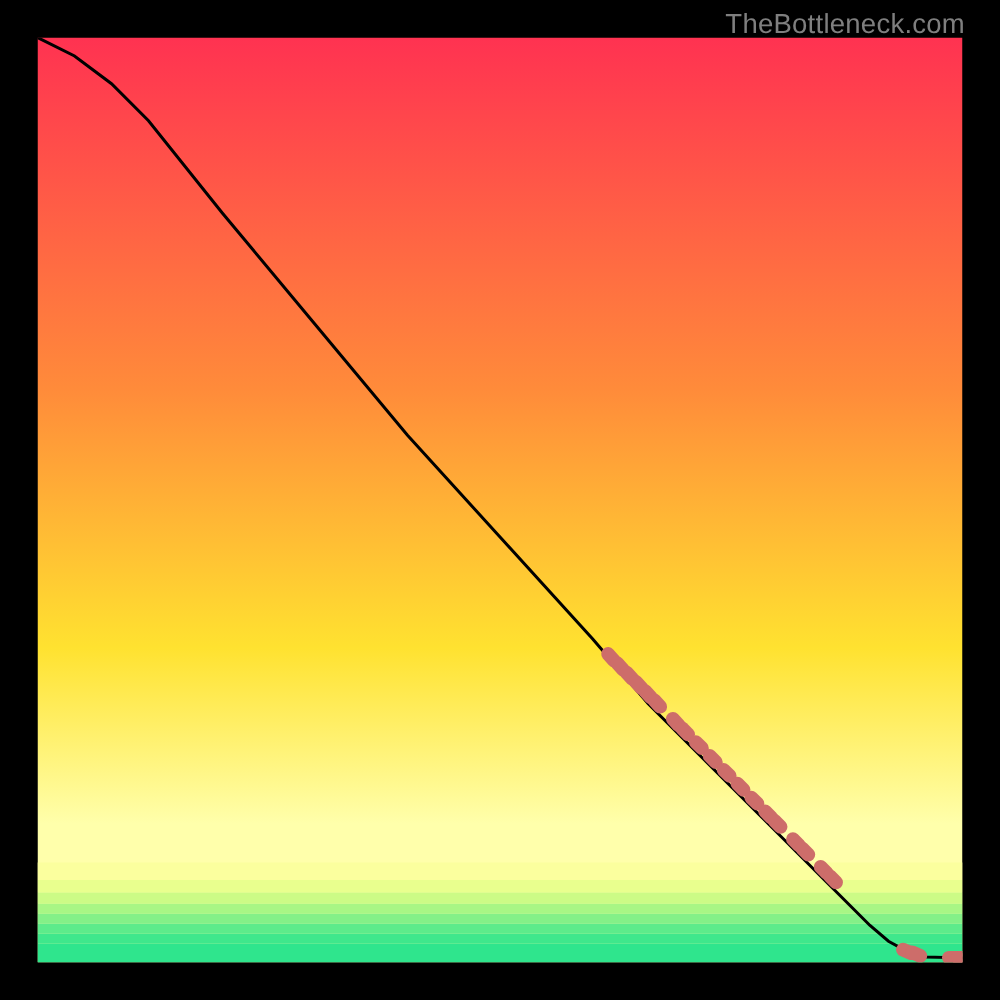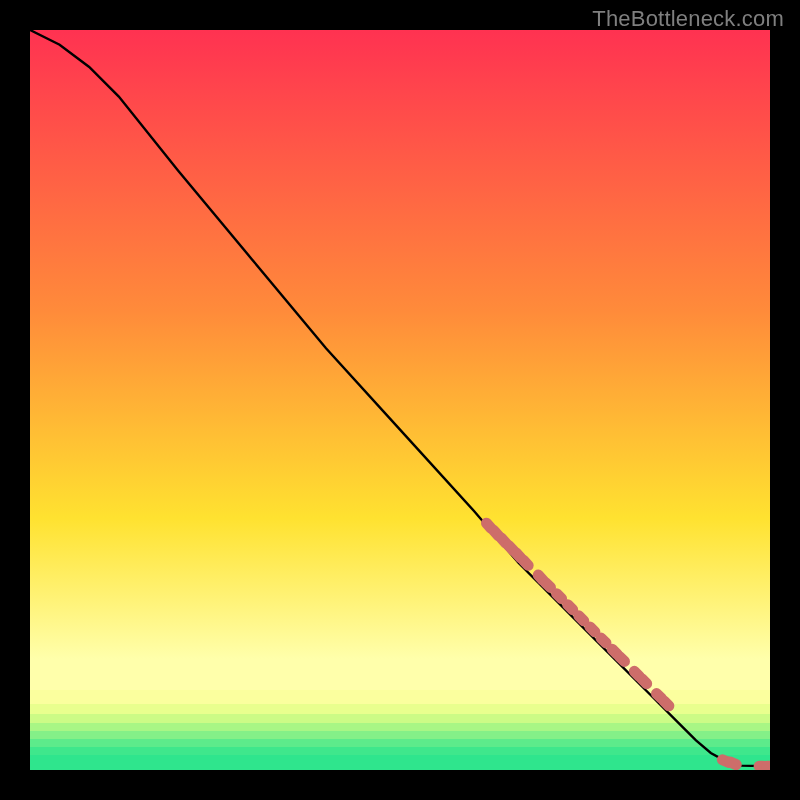--- a/index.html
+++ b/index.html
@@ -30,21 +30,21 @@
   }
   .overlay-svg {
     position: absolute;
     inset: 0;
     width: 740px;
     height: 740px;
   }
   .attribution {
     position: absolute;
     top: 6px;
-    right: 16px;
+    right: 28px;
     color: #7f7f7f;
     font-size: 22px;
     letter-spacing: 0.2px;
   }
 </style>
 </head>
 <body>
 
 <div class="stage">
 

